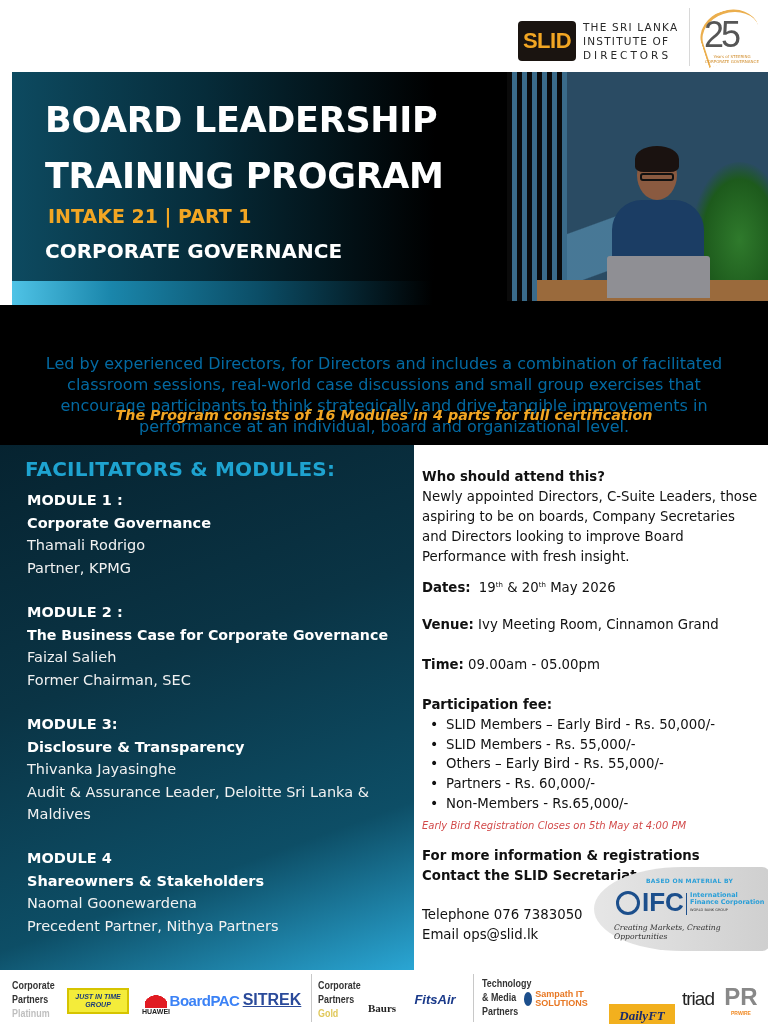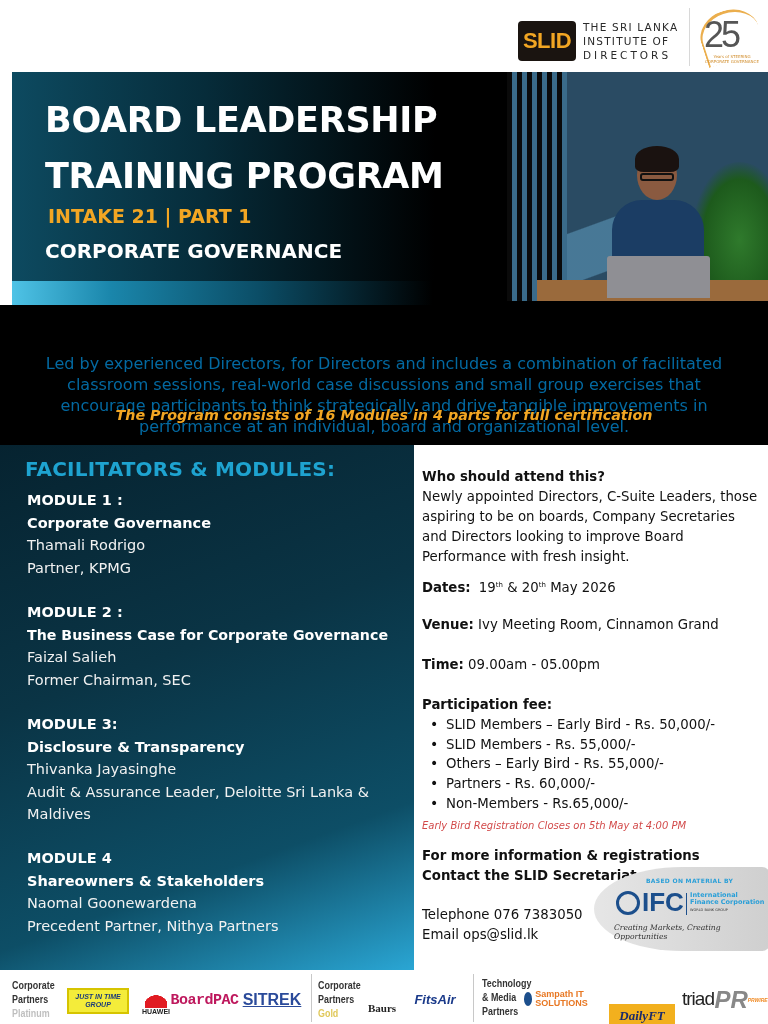--- a/index.html
+++ b/index.html
@@ -225,21 +225,21 @@
     <div class="f-label" style="left:0; top:2px;">
       <div>Corporate</div>
       <div>Partners</div>
       <div class="f-tier">Platinum</div>
     </div>
     <div class="logo" style="left:55px; top:12px; width:62px; height:26px; background:#f4ec3a; border:2px solid #d6c400; font-size:7px; font-style:italic; color:#1a3a7a; text-align:center; line-height:8px;">JUST IN TIME GROUP</div>
     <div class="logo" style="left:125px; top:8px; width:38px; height:36px; flex-direction:column; font-size:7px; color:#222;">
       <span style="display:block; width:22px; height:18px; background:radial-gradient(circle at 50% 100%, #e11b22 0 60%, transparent 61%); border-radius:50% 50% 0 0;"></span>
       <span>HUAWEI</span>
     </div>
-    <div class="logo" style="left:155px; top:14px; width:75px; height:20px; font-size:15px; color:#be185d; letter-spacing:-0.5px;font-family:Liberation Mono, monospace;">BoardPAC</div>
+    <div class="logo" style="left:155px; top:14px; width:75px; height:20px; font-size:15px; color:#3b82f6; letter-spacing:-0.5px;">BoardPAC</div>
     <div class="logo" style="left:230px; top:14px; width:60px; height:20px; font-size:16px; color:#2a4a9a; text-decoration:underline; text-decoration-color:#2a4a9a;">SITREK</div>
   </div>
 
   <div class="f-div" style="left:311px;"></div>
 
   <div class="f-group" style="left:318px; width:150px;">
     <div class="f-label" style="left:0; top:2px;">
       <div>Corporate</div>
       <div>Partners</div>
       <div class="f-tier gold">Gold</div>
@@ -255,18 +255,18 @@
       <div>Technology</div>
       <div>&amp; Media</div>
       <div>Partners</div>
     </div>
     <div class="logo" style="left:42px; top:12px; width:72px; height:22px; font-size:9px; color:#e87722; justify-content:flex-start;">
       <span style="display:inline-block; width:14px; height:14px; border-radius:50%; background:#1c4f8c; margin-right:3px;"></span>
       <span style="line-height:9px;">Sampath IT SOLUTIONS</span>
     </div>
     <div class="logo" style="left:127px; top:12px; width:66px; height:24px; background:#f2b01e; font-family:'Liberation Serif',serif; font-style:italic; font-size:13px; color:#1a2a6a;margin-top:16px;">DailyFT</div>
     <div class="logo" style="left:193px; top:10px; width:46px; height:26px; font-size:19px; font-weight:400; color:#222; letter-spacing:-1px;">triad</div>
-    <div class="logo" style="left:240px; top:4px; width:38px; height:40px; font-size:5px; color:#f08a24;font-style:italic;">
+    <div class="logo" style="left:240px; top:4px; width:38px; height:40px; flex-direction:column; font-size:5px; color:#f08a24;">
       <span style="font-size:24px; color:#888; line-height:26px;">PR</span>
       <span>PRWIRE</span>
     </div>
   </div>
 </div>
 
 </body></html>

